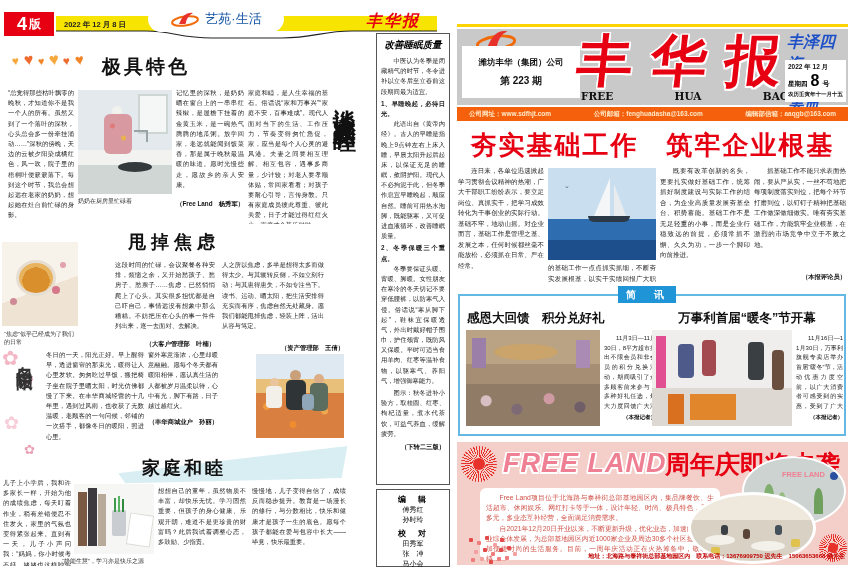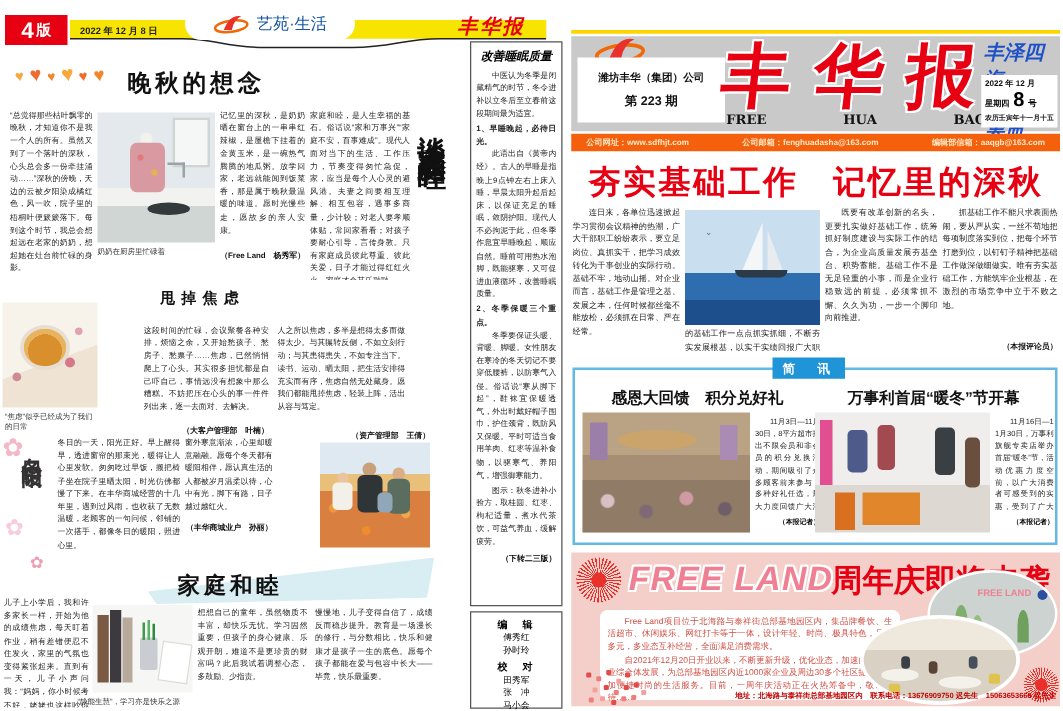--- a/index.html
+++ b/index.html
@@ -57,38 +57,38 @@
     <div class="abs serif" style="left:366px;top:11px;font-size:16px;font-weight:bold;font-style:italic;color:#e60012;letter-spacing:2px;">丰华报</div>
 
     <div class="abs" style="left:12px;top:50px;width:92px;height:30px;">
       <span class="heart" style="color:#f6a83c;font-size:12px;">♥</span>
       <span class="heart" style="color:#ef6c30;font-size:16px;">♥</span>
       <span class="heart" style="color:#f2862a;font-size:11px;">♥</span>
       <span class="heart" style="color:#f6a83c;font-size:17px;">♥</span>
       <span class="heart" style="color:#ef6c30;font-size:12px;">♥</span>
       <span class="heart" style="color:#f2862a;font-size:15px;">♥</span>
     </div>
-    <div class="abs serif" style="left:102px;top:54px;font-size:19px;font-weight:bold;letter-spacing:3px;color:#111;">晚秋的想念</div>
+    <div class="abs serif" style="left:102px;top:54px;font-size:19px;font-weight:bold;letter-spacing:3px;color:#111;">极具特色</div>
     <div class="abs jt t6" style="left:8px;top:88px;width:66px;height:138px;">“总觉得那些枯叶飘零的晚秋，才知道你不是我一个人的所有。虽然又到了一个落叶的深秋，心头总会多一份牵挂涌动……”深秋的傍晚，天边的云被夕阳染成橘红色，风一吹，院子里的梧桐叶便簌簌落下。每到这个时节，我总会想起远在老家的奶奶，想起她在灶台前忙碌的身影。</div>
     <div class="abs photo" style="left:78px;top:90px;width:94px;height:104px;background:linear-gradient(180deg,#e3e9ec 0 58%,#f2f3f1 58% 72%,#cfd6d4 72% 100%);">
       <div class="abs" style="right:4px;top:4px;width:30px;height:40px;background:#f4f7f5;border:2px solid #cdd6d2;"></div>
       <div class="abs" style="left:34px;top:16px;width:10px;height:10px;border-radius:50%;background:#f1f1ee;"></div>
       <div class="abs" style="left:26px;top:24px;width:28px;height:40px;border-radius:6px;
            background:radial-gradient(circle at 30% 30%,#e07a7a 2px,rgba(0,0,0,0) 3px),radial-gradient(circle at 70% 60%,#e9b24e 2px,rgba(0,0,0,0) 3px),#d89aa0;"></div>
       <div class="abs" style="left:56px;top:40px;width:14px;height:12px;border-right:2px solid #9aa4a6;border-top:2px solid #9aa4a6;"></div>
       <div class="abs" style="left:40px;top:72px;width:34px;height:10px;border-radius:50%;background:#343a3c;"></div>
     </div>
     <div class="abs cap" style="left:78px;top:197px;width:94px;">奶奶在厨房里忙碌着</div>
     <div class="abs jt t6" style="left:176px;top:88px;width:68px;height:108px;">记忆里的深秋，是奶奶晒在窗台上的一串串红辣椒，是屋檐下挂着的金黄玉米，是一碗热气腾腾的地瓜粥。放学回家，老远就能闻到饭菜香，那是属于晚秋最温暖的味道。愿时光慢些走，愿故乡的亲人安康。</div>
     <div class="abs attr" style="left:150px;top:200px;width:94px;">（Free Land　杨秀军）</div>
 
     <div class="abs jt t6" style="left:248px;top:88px;width:80px;height:136px;">家庭和睦，是人生幸福的基石。俗话说“家和万事兴”“家庭不安，百事难成”。现代人面对当下的生活、工作压力，节奏变得匆忙急促，家，应当是每个人心灵的避风港。夫妻之间要相互理解、相互包容，遇事多商量，少计较；对老人要孝顺体贴，常回家看看；对孩子要耐心引导，言传身教。只有家庭成员彼此尊重、彼此关爱，日子才能过得红红火火，家庭才会其乐融融。</div>
     <div class="abs vtitle" style="left:330px;top:90px;height:176px;font-size:23px;letter-spacing:4px;">谈谈家庭和睦</div>
 
-    <div class="abs serif" style="left:128px;top:230px;font-size:12px;font-weight:bold;letter-spacing:5px;color:#111;">甩掉焦虑</div>
+    <div class="abs serif" style="left:128px;top:230px;font-size:18px;font-weight:bold;letter-spacing:5px;color:#111;">甩掉焦虑</div>
     <div class="abs photo" style="left:2px;top:242px;width:76px;height:84px;background:linear-gradient(160deg,#f8f3ea 0 55%,#efe4d4 55% 100%);">
       <div class="abs" style="left:14px;top:18px;width:40px;height:36px;border-radius:50%;border:3px solid #e6ded2;background:radial-gradient(circle at 50% 60%,#d98f2b 0 55%,#e8b35f 55% 100%);"></div>
       <div class="abs" style="left:50px;top:44px;width:8px;height:8px;border-radius:50%;background:#d6778a;"></div>
       <div class="abs" style="left:8px;top:56px;width:7px;height:7px;border-radius:50%;background:#cf8a96;"></div>
       <div class="abs" style="left:58px;top:20px;width:6px;height:6px;border-radius:50%;background:#e0a2ac;"></div>
     </div>
     <div class="abs cap" style="left:4px;top:330px;width:72px;line-height:1.4;">“焦虑”似乎已经成为了我们的日常</div>
     <div class="abs jt t6" style="left:115px;top:260px;width:100px;height:78px;">这段时间的忙碌，会议聚餐各种安排，烦恼之余，又开始愁孩子、愁房子、愁票子……焦虑，已然悄悄爬上了心头。其实很多担忧都是自己吓自己，事情远没有想象中那么糟糕。不妨把压在心头的事一件件列出来，逐一去面对、去解决。</div>
     <div class="abs attr" style="left:135px;top:340px;width:80px;">（大客户管理部　叶楠）</div>
     <div class="abs jt t6" style="left:222px;top:260px;width:102px;height:80px;">人之所以焦虑，多半是想得太多而做得太少。与其辗转反侧，不如立刻行动；与其患得患失，不如专注当下。读书、运动、晒太阳，把生活安排得充实而有序，焦虑自然无处藏身。愿我们都能甩掉焦虑，轻装上阵，活出从容与笃定。</div>
@@ -186,36 +186,36 @@
         <span style="font-size:7px;font-weight:bold;">号</span>
       </div>
       <div style="font-size:5.5px;font-weight:bold;color:#111;margin-top:1px;">农历壬寅年十一月十五</div>
     </div>
     <div class="abs" style="left:2px;top:107px;width:391px;height:14px;background:#f4600c;display:flex;align-items:center;justify-content:space-between;padding:0 12px;">
       <span style="font-size:6.5px;font-weight:bold;color:#ffe9c8;">公司网址：www.sdfhjt.com</span>
       <span style="font-size:6.5px;font-weight:bold;color:#ffe9c8;">公司邮箱：fenghuadasha@163.com</span>
       <span style="font-size:6.5px;font-weight:bold;color:#ffe9c8;">编辑部信箱：aaqgb@163.com</span>
     </div>
 
-    <div class="abs" style="left:2px;top:128px;width:391px;text-align:center;font-size:26px;font-weight:bold;color:#e60012;letter-spacing:2px;">夯实基础工作　记忆里的深秋</div>
+    <div class="abs" style="left:2px;top:128px;width:391px;text-align:center;font-size:26px;font-weight:bold;color:#e60012;letter-spacing:2px;">夯实基础工作　筑牢企业根基</div>
     <div class="abs jt t65" style="left:3px;top:166px;width:86px;height:118px;text-indent:2em;">连日来，各单位迅速掀起学习贯彻会议精神的热潮，广大干部职工纷纷表示，要立足岗位、真抓实干，把学习成效转化为干事创业的实际行动。基础不牢，地动山摇。对企业而言，基础工作是管理之基、发展之本，任何时候都丝毫不能放松，必须抓在日常、严在经常。</div>
     <div class="abs photo" style="left:93px;top:168px;width:108px;height:92px;background:linear-gradient(180deg,#c9dff0 0 55%,#2e6db0 55% 78%,#1c4f8c 78% 100%);">
       <div class="abs" style="left:46px;top:10px;width:0;height:0;border-left:16px solid rgba(0,0,0,0);border-bottom:38px solid #f4f6f8;"></div>
       <div class="abs" style="left:66px;top:16px;width:0;height:0;border-right:12px solid rgba(0,0,0,0);border-bottom:32px solid #e8ecef;"></div>
       <div class="abs" style="left:40px;top:48px;width:42px;height:6px;border-radius:0 0 8px 8px;background:#2b3a46;"></div>
       <div class="abs" style="left:16px;top:14px;color:#546e7a;font-size:7px;">⌄</div>
     </div>
     <div class="abs jt t65" style="left:93px;top:263px;width:108px;height:21px;">的基础工作一点点抓实抓细，不断夯实发展根基，以实干实绩回报广大职工的期待。</div>
     <div class="abs jt t65" style="left:205px;top:166px;width:90px;height:118px;text-indent:2em;">既要有改革创新的名头，更要扎实做好基础工作，统筹抓好制度建设与实际工作的结合，为企业高质量发展夯基垒台、积势蓄能。基础工作不是无足轻重的小事，而是企业行稳致远的前提，必须常抓不懈、久久为功，一步一个脚印向前推进。</div>
     <div class="abs jt t65" style="left:299px;top:166px;width:92px;height:104px;text-indent:2em;">抓基础工作不能只求表面热闹，要从严从实，一丝不苟地把每项制度落实到位，把每个环节打磨到位，以钉钉子精神把基础工作做深做细做实。唯有夯实基础工作，方能筑牢企业根基，在激烈的市场竞争中立于不败之地。</div>
     <div class="abs attr" style="left:299px;top:273px;width:92px;">（本报评论员）</div>
 
     <div class="abs" style="left:3px;top:294px;width:388px;height:142px;border:2px solid #64b9e4;background:#fff;"></div>
     <div class="abs" style="left:163px;top:286px;width:58px;height:17px;background:#1f95d8;color:#fff;font-size:10px;font-weight:bold;letter-spacing:4px;display:flex;align-items:center;justify-content:center;">简　讯</div>
-    <div class="abs" style="left:12px;top:310px;width:182px;text-align:center;font-size:12.5px;font-weight:bold;color:#111;">感恩大回馈　积分兑好礼</div>
+    <div class="abs" style="left:12px;top:310px;width:182px;text-align:left;font-size:12.5px;font-weight:bold;color:#111;">感恩大回馈　积分兑好礼</div>
     <div class="abs photo" style="left:11px;top:330px;width:134px;height:96px;background:linear-gradient(180deg,#b9a384 0 35%,#a58e74 35% 100%);">
       <div class="abs" style="left:28px;top:14px;width:64px;height:16px;border-radius:50%;background:#caa46a;"></div>
       <div class="abs" style="left:6px;top:8px;width:14px;height:30px;background:#9b7fa8;"></div>
       <div class="abs" style="left:110px;top:10px;width:14px;height:28px;background:#a98bb4;"></div>
       <div class="abs" style="left:0;bottom:0;width:100%;height:44%;
            background:radial-gradient(circle at 15% 40%,#d8bfc4 5px,rgba(0,0,0,0) 6px),radial-gradient(circle at 38% 60%,#7e6a74 5px,rgba(0,0,0,0) 6px),radial-gradient(circle at 62% 35%,#cf9aa2 5px,rgba(0,0,0,0) 6px),radial-gradient(circle at 85% 55%,#6f5e68 5px,rgba(0,0,0,0) 6px),#8f7b66;"></div>
     </div>
     <div class="abs jt" style="left:149px;top:334px;width:52px;height:78px;font-size:6px;text-indent:2em;">11月3日—11月30日，8平方超市推出不限会员和非会员的积分兑换活动，期间吸引了众多顾客前来参与，多种好礼任选，最大力度回馈广大消费者。</div>
     <div class="abs" style="left:149px;top:414px;width:52px;text-align:right;font-size:5.5px;font-weight:bold;">（本报记者）</div>
     <div class="abs" style="left:196px;top:310px;width:192px;text-align:center;font-size:12.5px;font-weight:bold;color:#111;">万事利首届“暖冬”节开幕</div>

